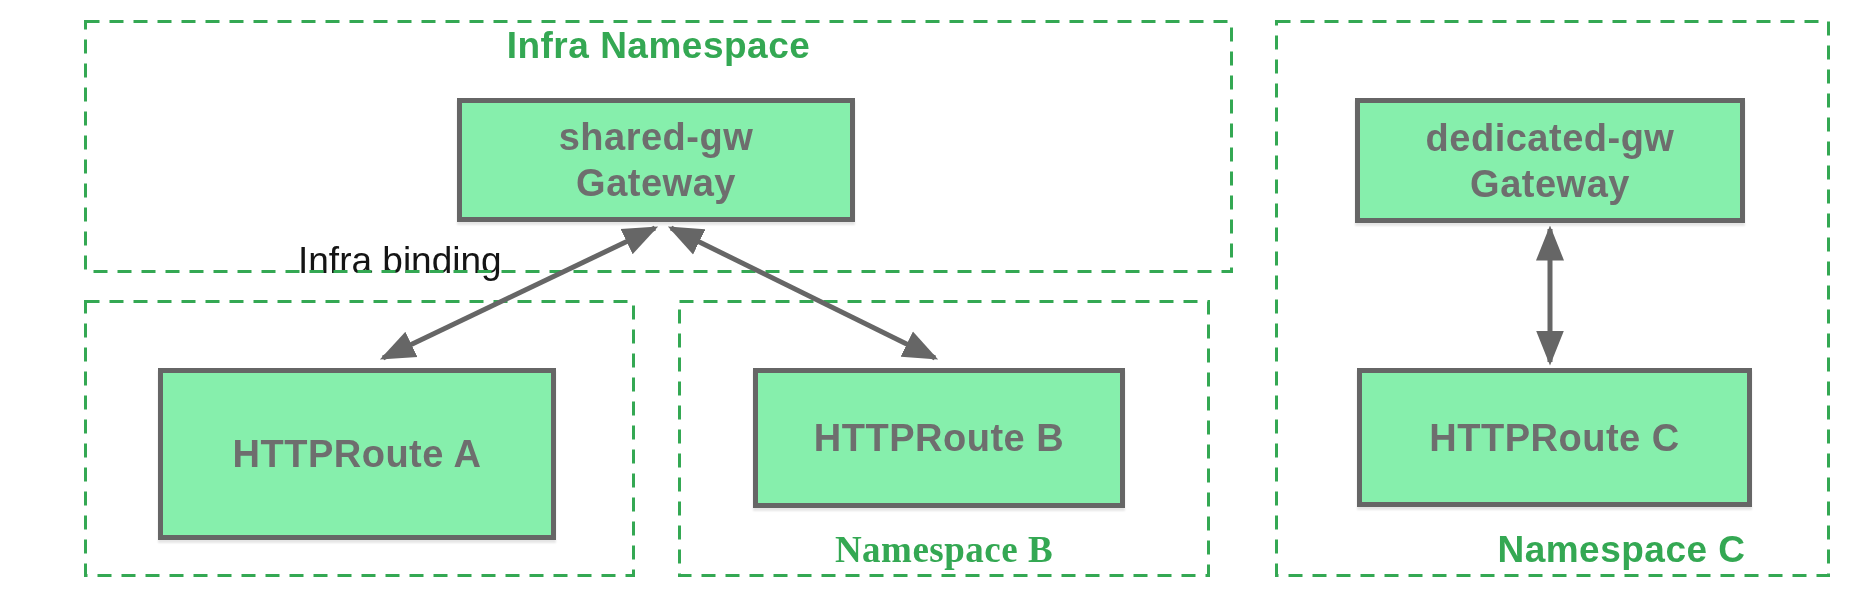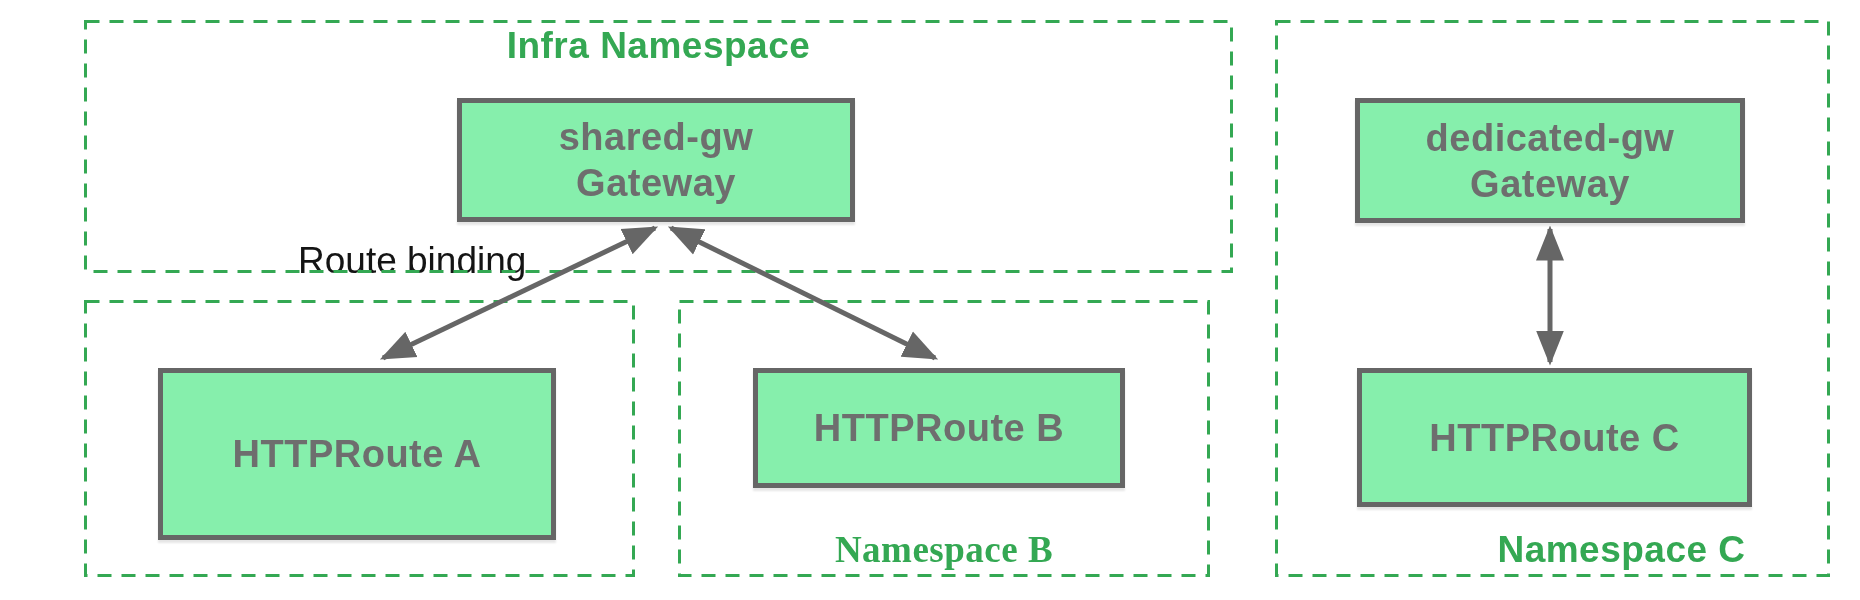--- a/index.html
+++ b/index.html
@@ -90,29 +90,29 @@
 
   <div class="node" style="left:1345px; top:98px; width:390px; height:125px;">
     <span class="node-label">dedicated-gw</span>
     <span class="node-label">Gateway</span>
   </div>
 
   <div class="node" style="left:148px; top:368px; width:398px; height:172px;">
     <span class="node-label">HTTPRoute A</span>
   </div>
 
-  <div class="node" style="left:743px; top:368px; width:372px; height:120px;">
+  <div class="node" style="left:743px; top:368px; width:372px; height:140px;">
     <span class="node-label">HTTPRoute B</span>
   </div>
 
   <div class="node" style="left:1347px; top:368px; width:395px; height:139px;justify-content:center;">
     <span class="node-label">HTTPRoute C</span>
   </div>
 
-  <div class="annotation" style="left:288px; top:240px;">Route binding</div>
+  <div class="annotation" style="left:288px; top:240px;">Infra binding</div>
 
   <svg class="overlay" viewBox="0 0 1860 600">
     <defs>
       <marker id="arrow" viewBox="0 0 10 8" refX="9" refY="4" markerWidth="7" markerHeight="5.8" orient="auto-start-reverse" markerUnits="strokeWidth">
         <path class="arrow-head" d="M0,0 L10,4 L0,8 Z"></path>
       </marker>
     </defs>
 
     <rect class="ns-rect" x="75.5" y="21.5" width="1146" height="250"></rect>
     <rect class="ns-rect" x="75.5" y="301.5" width="548" height="274"></rect>

